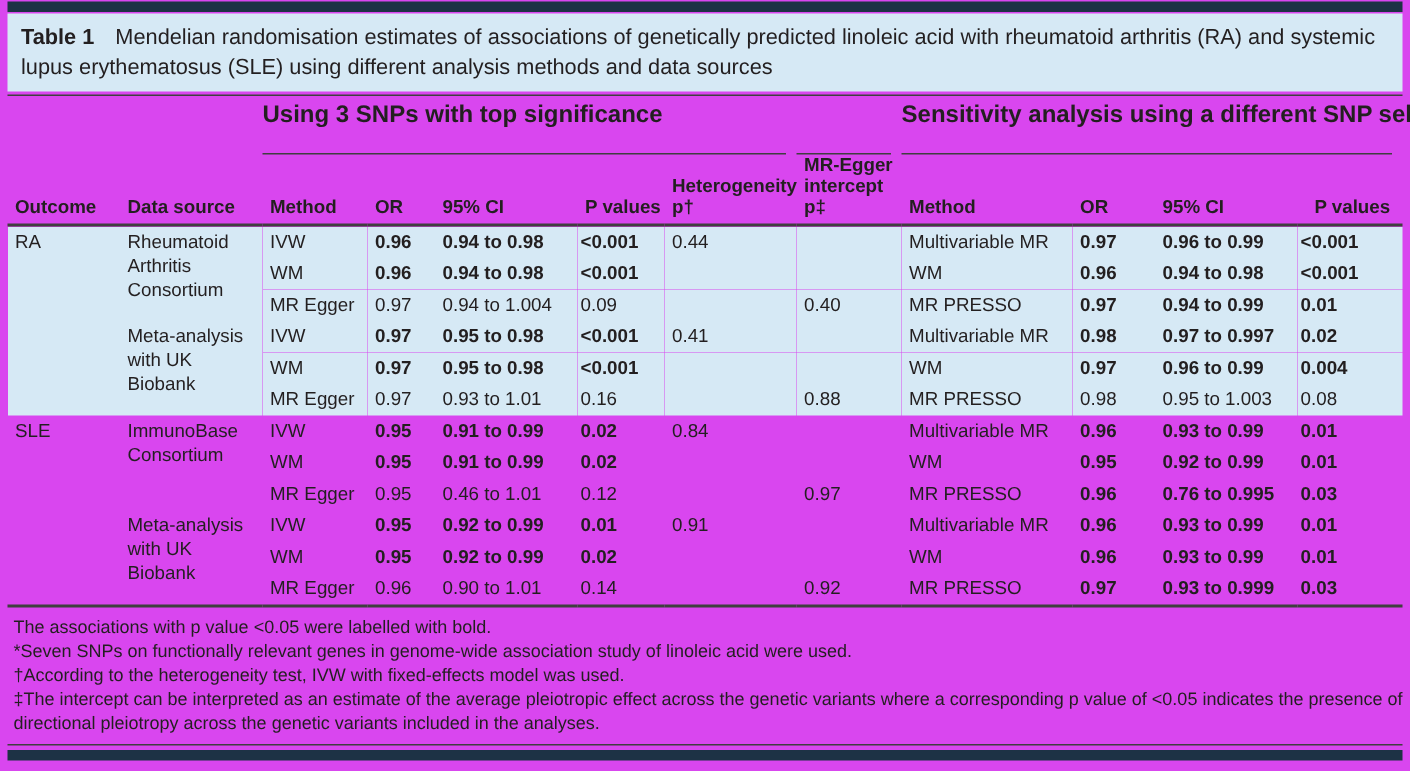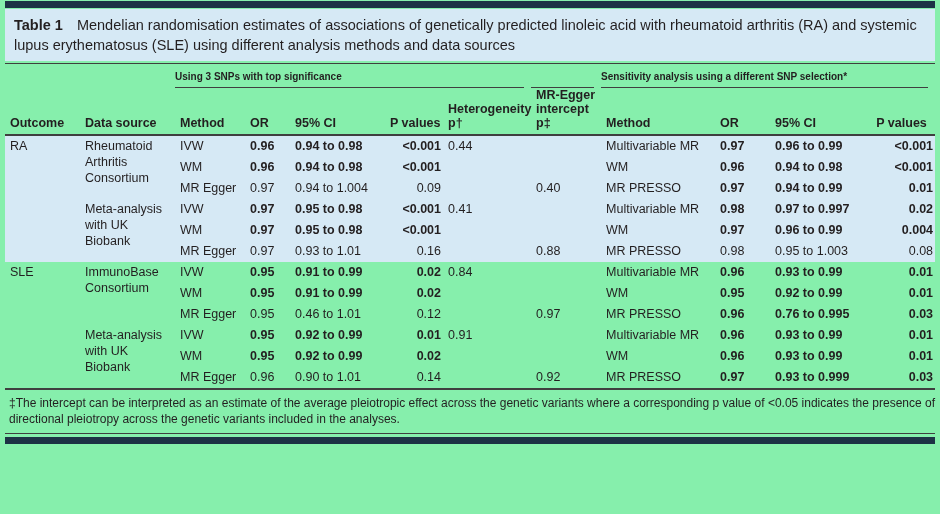--- a/index.html
+++ b/index.html
@@ -1,18 +1,18 @@
 <!DOCTYPE html>
 <html style="--band_blue: #d6e9f5; --bar_navy: #1d3245; --rule: #3f3f3f; --text: #231f20;"><head>
 <meta charset="utf-8">
 <style>
   html, body { margin: 0; padding: 0; background: #ffffff; }
   .page {
     width: 940px; height: 514px; box-sizing: border-box;
-    padding: 1px 5px 0 5px; background: #86efac; overflow: hidden;
+    padding: 1px 5px 0 5px; background: #d946ef; overflow: hidden;
     font-family: "Liberation Sans", sans-serif;
     color: var(--text, #231f20);
     position: relative;
   }
   .bar { height: 7px; background: var(--bar_navy, #1d3245); }
   .bar.top { margin-bottom: 1px; }
   .bar.bottom { margin-top: 3px; }
 
   .caption-band {
     background: var(--band_blue, #d6e9f5);
@@ -28,35 +28,35 @@
     margin-top: 6px; font-size: 12.5px;
     border-bottom: 2px solid var(--rule, #3f3f3f);
   }
   thead th {
     text-align: left; font-weight: bold; vertical-align: bottom;
     padding: 0 2px 4px 5px; line-height: 14px; white-space: nowrap;
   }
   tr.spanner-row th { padding: 0; border: 0; }
   .spanrule {
     border-bottom: 1.5px solid var(--rule, #3f3f3f);
-    padding-bottom: 3px; margin-right: 7px;
-    white-space: nowrap; font-weight: bold; font-size: 10px;
+    padding-bottom: 18px; margin-right: 7px;
+    white-space: nowrap; font-weight: bold; font-size: 16px;
   }
   .spanrule.empty { height: 4px; }
   tr.colhead-row th { border-bottom: 2px solid var(--rule, #3f3f3f); }
   th.wrap { white-space: normal; }
   th.ctr { text-align: center; }
 
   tbody td {
     padding: 2px 2px 2px 5px; vertical-align: top;
     line-height: 16px; height: 17px; overflow: hidden;
   }
   tr.band td { background: var(--band_blue, #d6e9f5); }
   td.bold { font-weight: bold; }
-  td.c5, td.c11 { text-align: right; padding-left: 2px; }
+  td.c5, td.c11 { text-align: left; padding-left: 2px; }
 
   .footnotes {
     width: 930px; font-size: 12px; line-height: 16px;
     padding: 5px 0 6px 4px; box-sizing: border-box;
     border-bottom: 1.5px solid var(--rule, #3f3f3f);
   }
 </style>
 </head>
 <body>
 
@@ -259,17 +259,20 @@
           <td class="c7">0.92</td>
           <td class="c8">MR PRESSO</td>
           <td class="c9 bold">0.97</td>
           <td class="c10 bold">0.93 to 0.999</td>
           <td class="c11 bold">0.03</td>
         </tr>
       </tbody>
   </table>
 
   <div class="footnotes">
+    <div>The associations with p value &lt;0.05 were labelled with bold.</div>
+    <div>*Seven SNPs on functionally relevant genes in genome-wide association study of linoleic acid were used.</div>
+    <div>†According to the heterogeneity test, IVW with fixed-effects model was used.</div>
     <div>‡The intercept can be interpreted as an estimate of the average pleiotropic effect across the genetic variants where a corresponding p value of &lt;0.05 indicates the presence of directional pleiotropy across the genetic variants included in the analyses.</div>
   </div>
 
   <div class="bar bottom"></div>
 </div>
 
 </body></html>

